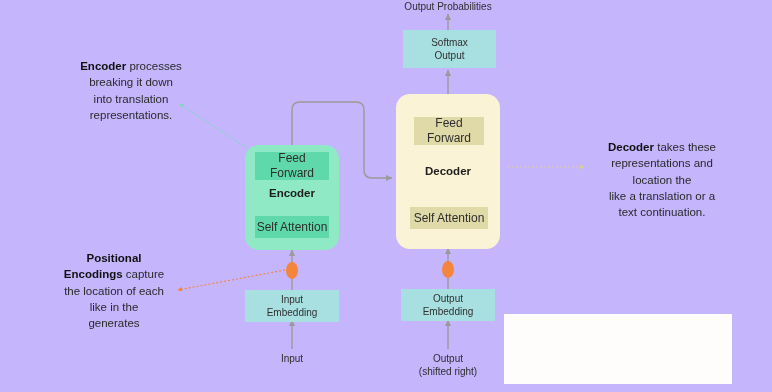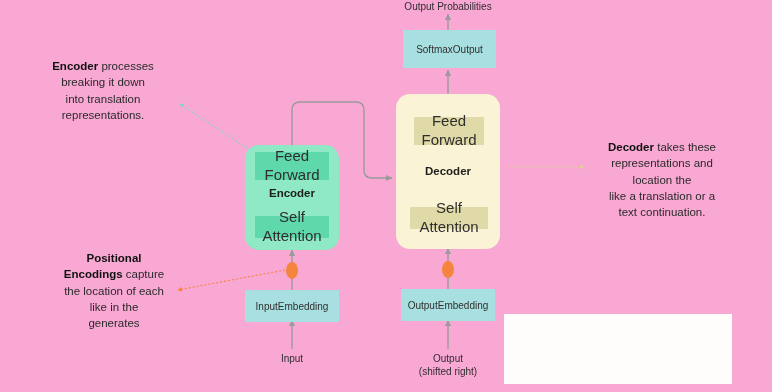--- a/index.html
+++ b/index.html
@@ -4,21 +4,21 @@
 <style>
   html, body {
     margin: 0;
     padding: 0;
     background: #ffffff;
   }
   #canvas {
     position: relative;
     width: 772px;
     height: 392px;
-    background: #f9a8d4;
+    background: #c4b5fd;
     font-family: "Liberation Sans", sans-serif;
     overflow: hidden;
   }
   .faint-panel {
     position: absolute;
     background: #fffdfb;
   }
   svg.wires {
     position: absolute;
     left: 0;
@@ -42,29 +42,29 @@
     color: #1d1d1d;
   }
   .sub-box {
     position: absolute;
     box-sizing: border-box;
     display: flex;
     flex-direction: column;
     align-items: center;
     justify-content: center;
     text-align: center;
-    font-size: 15px;
+    font-size: 12px;
     color: #2e2e2e;
     line-height: 1.25;
   }
   .io-box {
     position: absolute;
     box-sizing: border-box;
     display: flex;
-    flex-direction: row;
+    flex-direction: column;
     align-items: center;
     justify-content: center;
     text-align: center;
     font-size: 10px;
     color: #303030;
     line-height: 1.3;
   }
   .plain-label {
     position: absolute;
     text-align: center;
@@ -172,21 +172,21 @@
 
   <div class="io-box" style="left:401px; top:289px; width:94px; height:32px; background:#a8dfe0;">
     <span>Output</span>
     <span>Embedding</span>
   </div>
   <div class="plain-label" style="left:398px; top:352px; width:100px;">
     <div>Output</div>
     <div>(shifted right)</div>
   </div>
 
-  <div class="annotation" style="left:40px; top:58px; width:126px;">
+  <div class="annotation" style="left:68px; top:58px; width:126px;">
     <div>
       <b>Encoder</b><span> processes</span>
     </div>
     <div>breaking it down</div>
     <div>into translation</div>
     <div>representations.</div>
   </div>
 
   <div class="annotation" style="left:50px; top:250px; width:128px;">
     <div>

